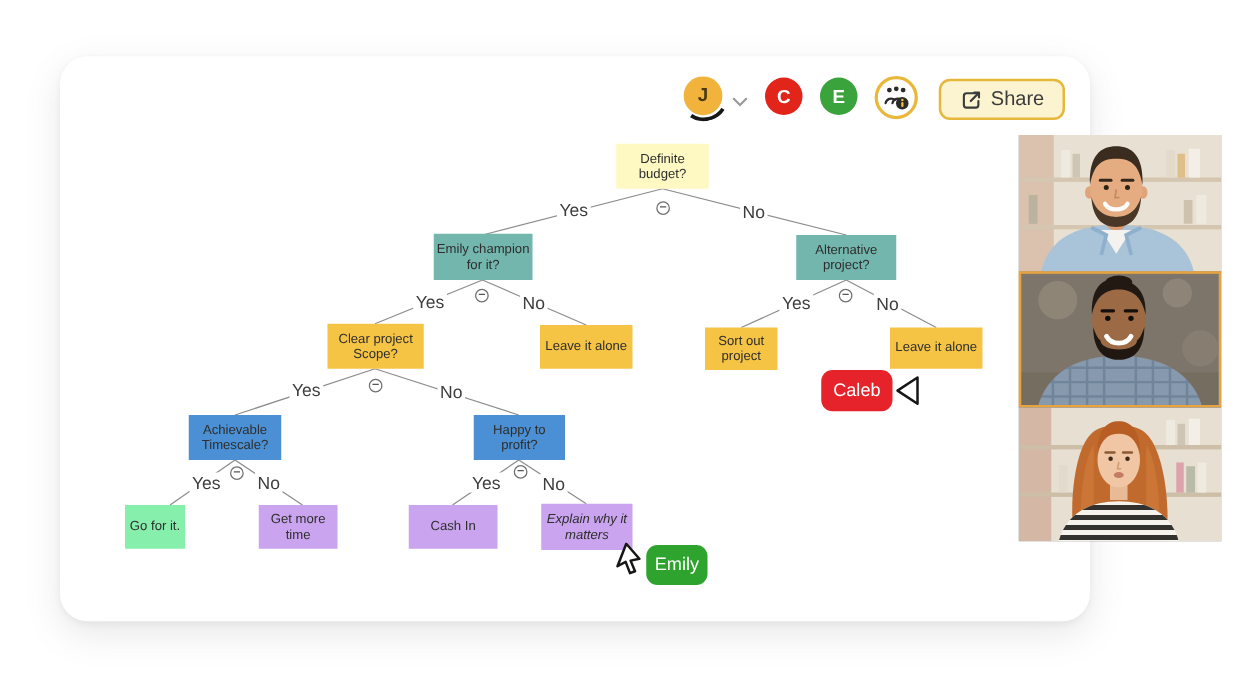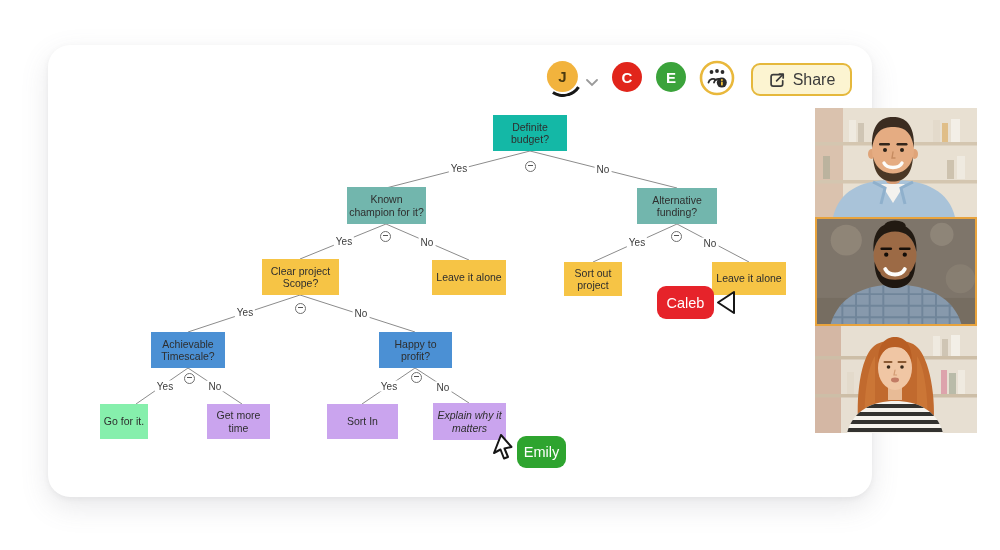--- a/index.html
+++ b/index.html
@@ -3,21 +3,21 @@
 <meta charset="utf-8">
 <style>
   html,body{margin:0;padding:0;}
   body{width:1000px;height:550px;position:relative;overflow:hidden;background:#ffffff;
        font-family:"Liberation Sans",sans-serif;}
   .card{position:absolute;left:48px;top:45px;width:824px;height:452px;background:#fff;
         border-radius:22px;box-shadow:0 10px 28px rgba(110,110,125,.16),0 2px 6px rgba(0,0,0,.05);z-index:1;}
   .connectors{position:absolute;left:0;top:0;z-index:2;pointer-events:none;}
   .node{position:absolute;display:flex;align-items:center;justify-content:center;text-align:center;
         font-size:10.5px;line-height:1.18;color:#2e2e2e;padding:2px;box-sizing:border-box;z-index:3;}
-  .branch-label{position:absolute;transform:translate(-50%,-50%);font-size:10px;color:#3c3c3c;
+  .branch-label{position:absolute;transform:translate(-50%,-50%);font-size:14px;color:#3c3c3c;
         background:#fff;padding:0 2px;z-index:4;}
   .minus{position:absolute;width:11px;height:11px;border:1px solid #6f6f6f;border-radius:50%;
         background:#fff;box-sizing:border-box;z-index:4;cursor:pointer;}
   .minus::after{content:"";position:absolute;left:2px;right:2px;top:3.8px;height:1.1px;background:#555;}
   
   .avatar{position:absolute;border-radius:50%;display:flex;align-items:center;justify-content:center;
         color:#fff;font-weight:bold;z-index:5;}
   .avatar-j-wrap{position:absolute;left:543px;top:57px;width:34px;height:34px;border:3px solid transparent;
         border-bottom-color:#171717;border-radius:50%;transform:rotate(-12deg);z-index:5;}
   .avatar-j{width:31px;height:31px;margin:1px;border-radius:50%;display:flex;align-items:center;
@@ -85,32 +85,32 @@
     <line x1="677" y1="224" x2="749" y2="262"></line>
     <line x1="300" y1="295" x2="188" y2="332"></line>
     <line x1="300" y1="295" x2="415" y2="332"></line>
     <line x1="188" y1="368" x2="136" y2="404"></line>
     <line x1="188" y1="368" x2="242" y2="404"></line>
     <line x1="415" y1="368" x2="362" y2="404"></line>
     <line x1="415" y1="368" x2="469" y2="403"></line>
   </g>
 </svg>
 
-<div class="node" style="left: 493px; top: 115px; width: 74px; height: 36px; background-color: #14b8a6;">Definite budget?</div>
-<div class="node" style="left: 347px; top: 187px; width: 79px; height: 37px; background-color: rgb(114, 182, 173);">Known champion for it?</div>
-<div class="node" style="left: 637px; top: 188px; width: 80px; height: 36px; background-color: rgb(114, 182, 173);">Alternative funding?</div>
+<div class="node" style="left: 493px; top: 115px; width: 74px; height: 36px; background-color: #fef9c3;">Definite budget?</div>
+<div class="node" style="left: 347px; top: 187px; width: 79px; height: 37px; background-color: rgb(114, 182, 173);">Emily champion for it?</div>
+<div class="node" style="left: 637px; top: 188px; width: 80px; height: 36px; background-color: rgb(114, 182, 173);">Alternative project?</div>
 <div class="node" style="left: 262px; top: 259px; width: 77px; height: 36px; background-color: rgb(246, 196, 69);">Clear project Scope?</div>
 <div class="node" style="left: 432px; top: 260px; width: 74px; height: 35px; background-color: rgb(246, 196, 69);">Leave it alone</div>
 <div class="node" style="left: 564px; top: 262px; width: 58px; height: 34px; background-color: rgb(246, 196, 69);">Sort out project</div>
 <div class="node" style="left: 712px; top: 262px; width: 74px; height: 33px; background-color: rgb(246, 196, 69);">Leave it alone</div>
 <div class="node" style="left: 151px; top: 332px; width: 74px; height: 36px; background-color: rgb(75, 144, 212);">Achievable Timescale?</div>
 <div class="node" style="left: 379px; top: 332px; width: 73px; height: 36px; background-color: rgb(75, 144, 212);">Happy to profit?</div>
 <div class="node" style="left: 100px; top: 404px; width: 48px; height: 35px; background-color: #86efac;">Go for it.</div>
 <div class="node" style="left: 207px; top: 404px; width: 63px; height: 35px; background-color: rgb(202, 164, 238);">Get more time</div>
-<div class="node" style="left: 327px; top: 404px; width: 71px; height: 35px; background-color: rgb(202, 164, 238);">Sort In</div>
+<div class="node" style="left: 327px; top: 404px; width: 71px; height: 35px; background-color: rgb(202, 164, 238);">Cash In</div>
 <div class="node" style="left: 433px; top: 403px; width: 73px; height: 37px; background-color: rgb(202, 164, 238); font-style: italic;">Explain why it matters</div>
 
 <div class="minus" style="left:524.5px;top:160.5px;"></div>
 <div class="minus" style="left:379.5px;top:230.5px;"></div>
 <div class="minus" style="left:670.5px;top:230.5px;"></div>
 <div class="minus" style="left:294.5px;top:302.5px;"></div>
 <div class="minus" style="left:183.5px;top:372.5px;"></div>
 <div class="minus" style="left:410.5px;top:371.5px;"></div>
 
 <span class="branch-label" style="left:459px;top:168px;">Yes</span>
@@ -119,21 +119,21 @@
 <span class="branch-label" style="left:427px;top:242px;">No</span>
 <span class="branch-label" style="left:637px;top:242px;">Yes</span>
 <span class="branch-label" style="left:710px;top:243px;">No</span>
 <span class="branch-label" style="left:245px;top:312px;">Yes</span>
 <span class="branch-label" style="left:361px;top:313px;">No</span>
 <span class="branch-label" style="left:165px;top:386px;">Yes</span>
 <span class="branch-label" style="left:215px;top:386px;">No</span>
 <span class="branch-label" style="left:389px;top:386px;">Yes</span>
 <span class="branch-label" style="left:443px;top:387px;">No</span>
 
-<div class="cursor-group" style="left:657px;top:286px;width:82px;height:34px;">
+<div class="cursor-group" style="left:657px;top:296px;width:82px;height:34px;">
   <div class="cursor-label" style="left: 0px; top: 0px; width: 57px; height: 33px; background-color: rgb(230, 35, 42);">Caleb</div>
   <span style="position:absolute;left:57px;top:4px;">
     <svg width="23" height="25" viewBox="0 0 23 25">
       <polygon points="20,2 4,12.5 20,23" fill="#fff" stroke="#161616" stroke-width="2" stroke-linejoin="round"></polygon>
     </svg>
   </span>
 </div>
 <div class="cursor-group" style="left:492px;top:434px;width:76px;height:36px;">
   <span style="position:absolute;left:0;top:0;">
     <svg width="25" height="28" viewBox="0 0 25 28">

